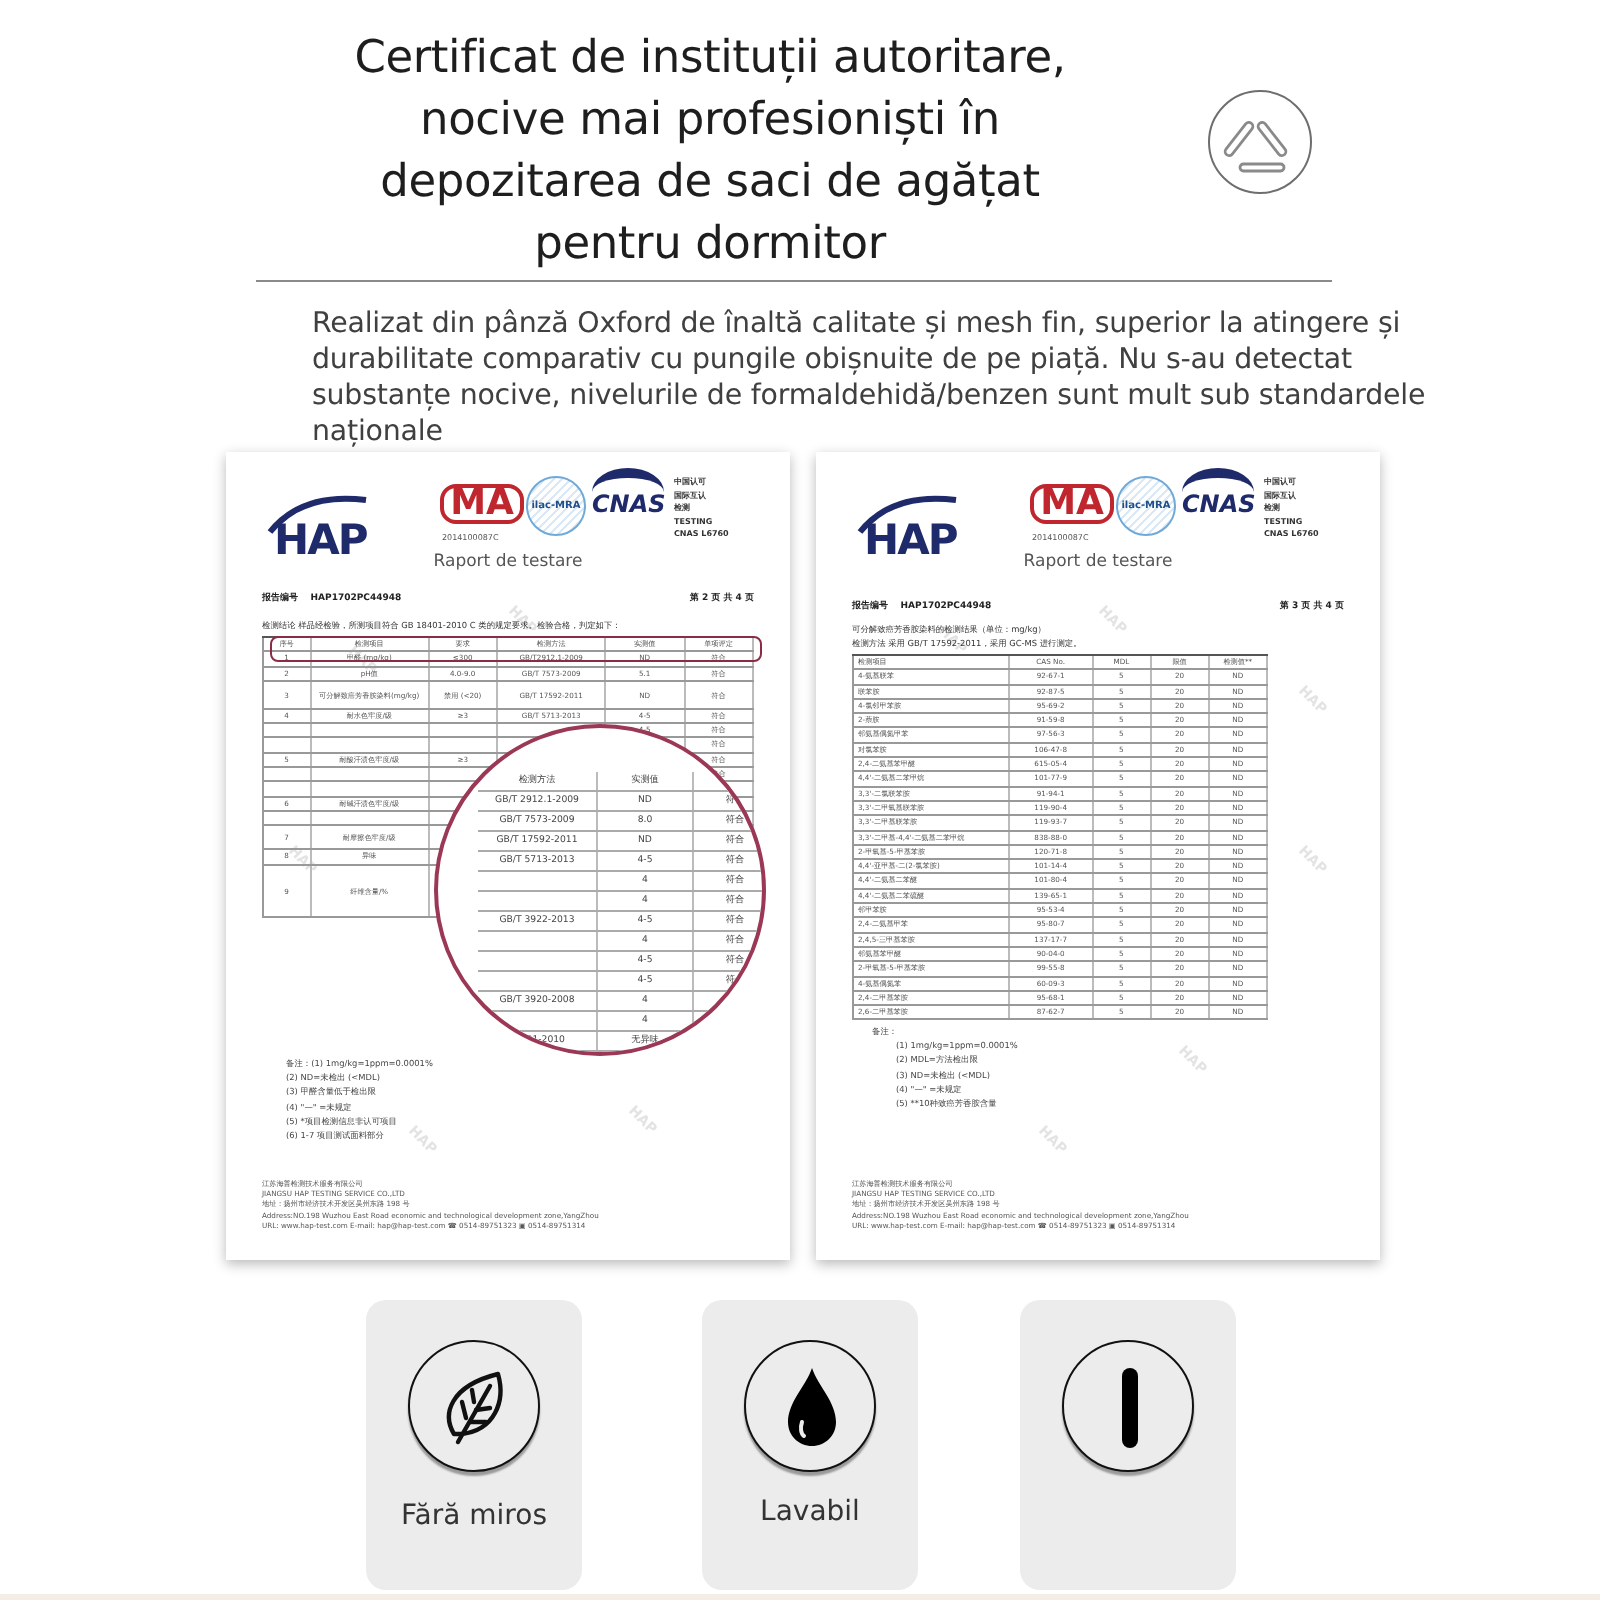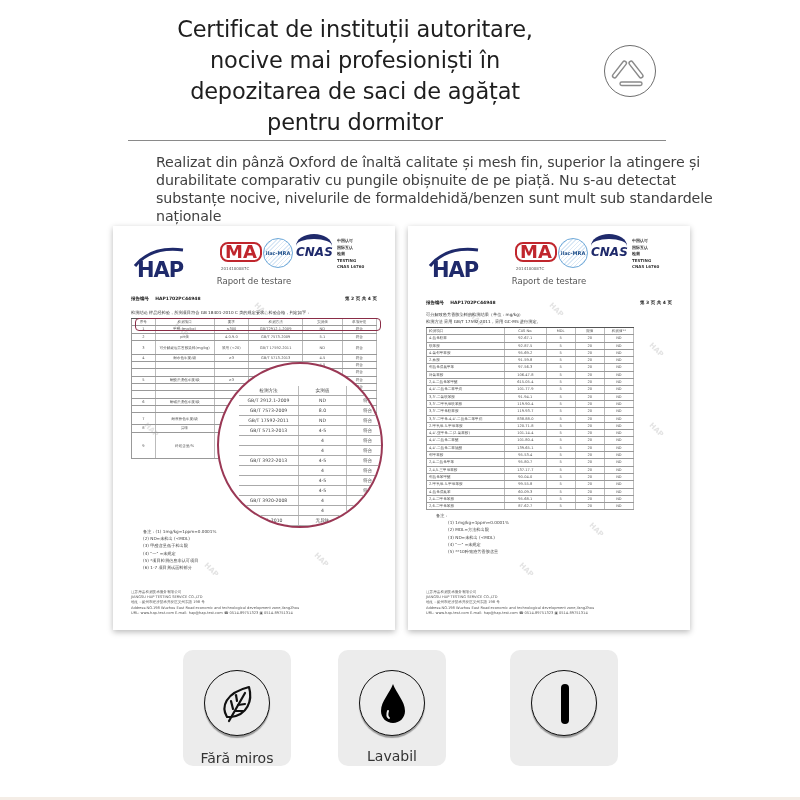--- a/index.html
+++ b/index.html
@@ -65,25 +65,25 @@
     .m1 { width: 40%; } .m2 { width: 32%; } .m3 { width: 28%; }
 
     .notes { position: absolute; left: 30px; font-size: 4.2px; line-height: 7.2px; color: #444; }
     .sheet.left .notes { top: 302px; }
     .sheet.right .notes { top: 290px; left: 40px; }
 
     .footer { position: absolute; left: 18px; top: 364px; font-size: 3.6px; line-height: 5.2px; color: #555; }
     .watermark { position: absolute; font-size: 7px; color: #e3e3e3; transform: rotate(45deg); font-weight: bold; }
 
     .feature-card {
-      position: absolute; top: 650px; width: 108px; height: 116px;
+      position: absolute; top: 650px; width: 108px; height: 145px;
       background: #ececec; border-radius: 10px;
     }
     .feature-card.c-a { left: 183px; }
-    .feature-card.c-b { left: 338px; padding-left: 37px; }
+    .feature-card.c-b { left: 351px; padding-left: 37px; }
     .feature-card.c-c { left: 510px; }
     .feature-icon { position: absolute; left: 21px; top: 20px; width: 66px; height: 66px; border-radius: 50%; border: 1.6px solid #111; box-shadow: 0 2px 1px rgba(0,0,0,0.35); background: #ececec; }
     .feature-icon svg { position: absolute; left: 0; top: 0; }
     .feature-label { position: absolute; top: 100px; left: -30px; right: -30px; text-align: center; font-size: 14px; color: #333; }
     .feature-card.c-b .feature-label { top: 98px; }
     .feature-card.c-c .feature-label { top: 101px; }
 
     .bottom-bar { position: absolute; left: 0; right: 0; top: 797px; height: 3px; background: #f4ede6; }
   </style>
 </head>

